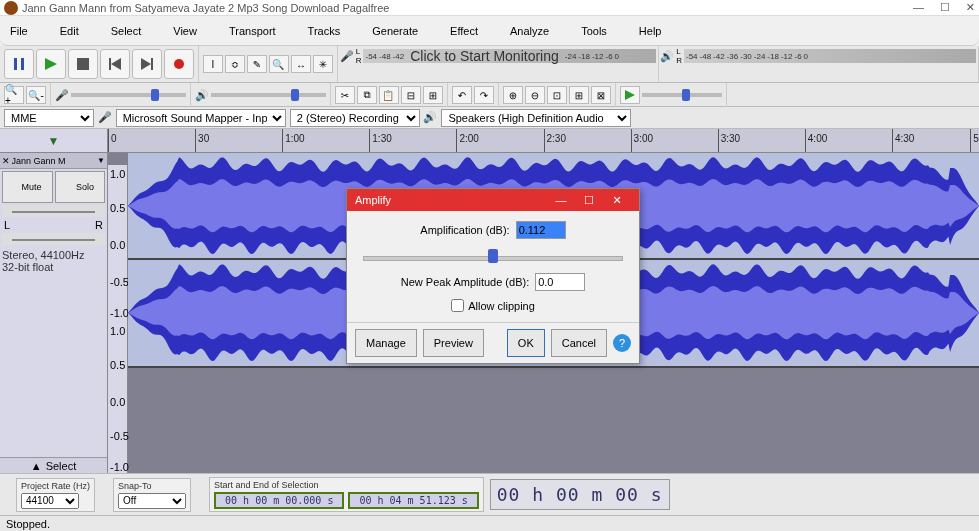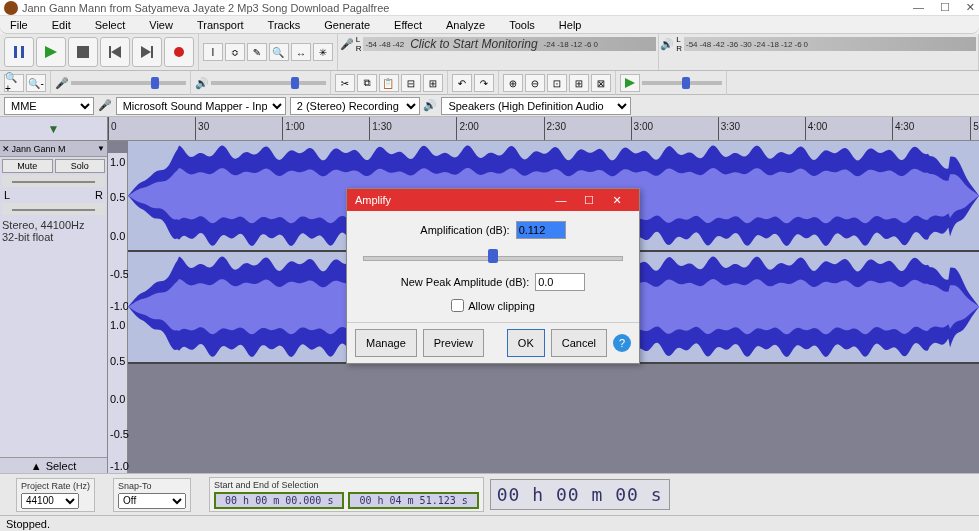--- a/index.html
+++ b/index.html
@@ -2,21 +2,21 @@
 <html><head>
 <meta charset="utf-8">
 <style>
 * { margin: 0; padding: 0; box-sizing: border-box; font-family: "Segoe UI", Tahoma, sans-serif; font-size: 11px; }
 body { background: #f0f0f0; width: 979px; height: 531px; overflow: hidden; display: flex; flex-direction: column; }
 .titlebar { height: 16px; background: #fff; display: flex; align-items: center; padding: 0 4px; border-bottom: 1px solid #ddd; }
 .titlebar .app-icon { width: 14px; height: 14px; background: #8b4513; border-radius: 50%; margin-right: 4px; }
 .titlebar .title { color: #555; flex: 1; font-size: 11px; }
 .titlebar .win-btns { display: flex; gap: 16px; }
 .titlebar .win-btns span { color: #555; cursor: pointer; }
-.menubar { height: 18px; background: #f0f0f0; display: flex; align-items: center; padding: 0 4px; gap: 12px; border-bottom: 1px solid #ccc; border-radius: 7px; }
+.menubar { height: 30px; background: #f0f0f0; display: flex; align-items: center; padding: 0 4px; gap: 20px; border-bottom: 1px solid #ccc; border-radius: 7px; }
 .menubar span { padding: 1px 6px; cursor: pointer; }
 .toolbars { background: #e8e8e8; border-bottom: 1px solid #bbb; display: flex; flex-wrap: wrap; }
 .tb-section { display: flex; align-items: center; padding: 3px 4px; border-right: 1px solid #ccc; gap: 2px; }
 .tb-btn { width: 26px; height: 26px; background: #f5f5f5; border: 1px solid #bbb; border-radius: 3px; display: flex; align-items: center; justify-content: center; cursor: pointer; }
 .tb-btn.big { width: 30px; height: 30px; }
 .tb-small { width: 20px; height: 18px; background: #f5f5f5; border: 1px solid #bbb; display: flex; align-items: center; justify-content: center; cursor: pointer; font-size: 10px; }
 .meter { height: 14px; background: linear-gradient(to right, #ccc, #aaa); display: flex; align-items: center; font-size: 8px; color: #333; padding: 0 2px; gap: 2px; }
 .meter-tick { font-size: 8px; }
 .device-bar { height: 22px; background: #e8e8e8; display: flex; align-items: center; gap: 4px; padding: 2px 4px; border-bottom: 1px solid #bbb; }
 .device-bar select, .device-bar input { font-size: 11px; height: 18px; border: 1px solid #999; background: #fff; padding: 0 2px; }
@@ -26,21 +26,21 @@
 .ruler { flex: 1; position: relative; background: #c8c8d8; overflow: hidden; }
 .ruler .tick { position: absolute; top: 0; font-size: 10px; color: #222; border-left: 1px solid #555; height: 100%; padding-left: 2px; padding-top: 4px; }
 .tracks-area { flex: 1; display: flex; overflow: hidden; background: #808090; }
 .track-panel { width: 108px; background: #d8d8e8; border-right: 1px solid #888; display: flex; flex-direction: column; }
 .track-header { height: 16px; background: #c0c0d0; display: flex; align-items: center; padding: 0 2px; gap: 2px; border-bottom: 1px solid #999; }
 .track-header .close { font-size: 9px; cursor: pointer; }
 .track-header .name { flex: 1; font-size: 9px; overflow: hidden; white-space: nowrap; }
 .track-header .dd { font-size: 8px; cursor: pointer; }
 .track-ctrl { padding: 2px; display: flex; flex-direction: column; gap: 2px; font-size: 9px; }
 .track-ctrl .btn-row { display: flex; gap: 2px; }
-.track-ctrl .tbtn { flex: 1; text-align: center; border: 1px solid #999; background: #e8e8e8; padding: 1px; cursor: pointer; font-size: 9px; }
+.track-ctrl .tbtn { flex: 1; text-align: right; border: 1px solid #999; background: #e8e8e8; padding: 10px; cursor: pointer; font-size: 9px; }
 .slider-row { height: 12px; background: #ddd; position: relative; }
 .slider-row::after { content: ""; position: absolute; top: 50%; left: 10%; right: 10%; height: 2px; background: #888; }
 .lr-row { display: flex; justify-content: space-between; font-size: 8px; padding: 0 2px; }
 .track-info { font-size: 8px; color: #333; padding: 2px; line-height: 1.1; }
 .track-bottom { flex: 1; display: flex; flex-direction: column; justify-content: flex-end; }
 .select-btn { height: 16px; background: #d0d0e0; border-top: 1px solid #999; display: flex; align-items: center; justify-content: center; font-size: 9px; cursor: pointer; gap: 4px; }
 .waveform-col { flex: 1; display: flex; flex-direction: column; position: relative; }
 .wave-scale { position: absolute; left: 0; top: 12px; bottom: 0; width: 20px; background: #d8d8e8; border-right: 1px solid #888; font-size: 8px; }
 .wave-scale .sv { position: absolute; left: 2px; }
 .wave-track { flex: 1; position: relative; margin-left: 20px; background: #b8c0e0; border-bottom: 2px solid #444; overflow: hidden; }
@@ -147,21 +147,21 @@
     <div class="tb-small">✳</div>
   </div>
   <div class="tb-section" style="flex:1;flex-direction:column;align-items:stretch;gap:1px;padding:1px 2px;">
     <div style="display:flex;align-items:center;gap:2px;">
       <span>🎤</span>
       <span style="font-size:8px;">L<br>R</span>
       <div class="meter" style="flex:1;">
         <span class="meter-tick">-54</span>
         <span class="meter-tick">-48</span>
         <span class="meter-tick">-42</span>
-        <span style="font-size:12px;padding:0 4px;font-style:italic;">Click to Start Monitoring</span>
+        <span style="font-size:14px;padding:0 4px;">Click to Start Monitoring</span>
         <span class="meter-tick">-24</span>
         <span class="meter-tick">-18</span>
         <span class="meter-tick">-12</span>
         <span class="meter-tick">-6</span>
         <span class="meter-tick">0</span>
       </div>
     </div>
   </div>
   <div class="tb-section" style="flex:1;flex-direction:column;align-items:stretch;gap:1px;padding:1px 2px;">
     <div style="display:flex;align-items:center;gap:2px;">

